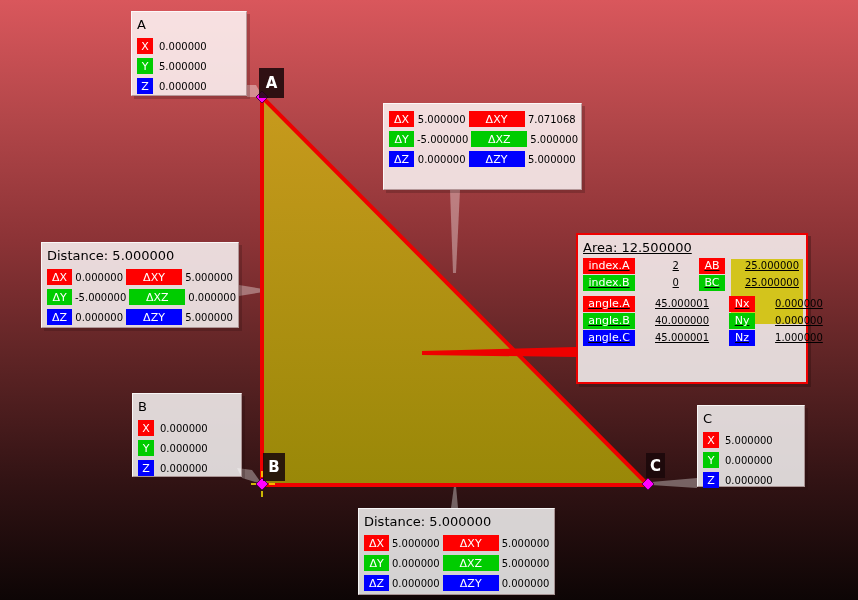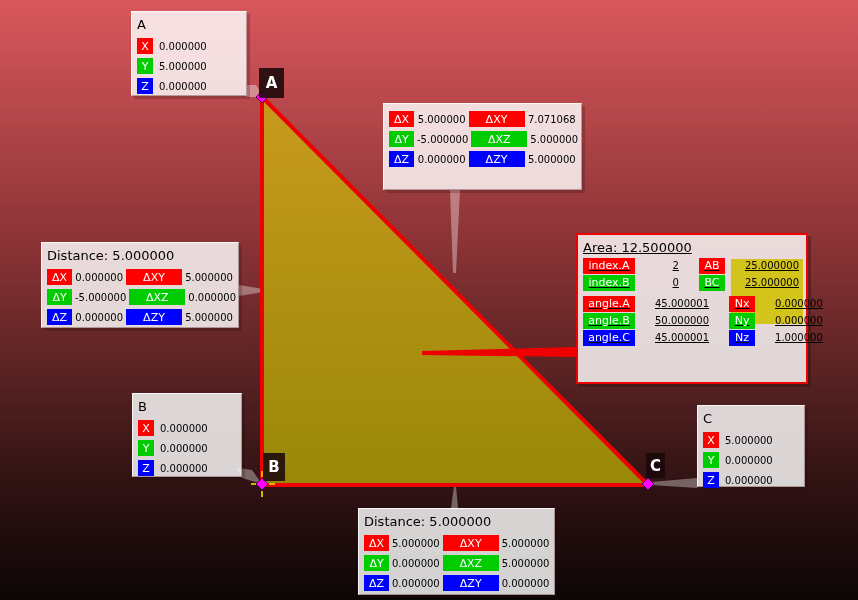--- a/index.html
+++ b/index.html
@@ -148,21 +148,21 @@
     </div>
     <div class="gaprow"></div>
     <div class="arow">
       <span class="chip red achip1">angle.A</span>
       <span class="val aval1">45.000001</span>
       <span class="chip red achip2">Nx</span>
       <span class="val aval2">0.000000</span>
     </div>
     <div class="arow">
       <span class="chip green achip1">angle.B</span>
-      <span class="val aval1">50.000000</span>
+      <span class="val aval1">40.000000</span>
       <span class="chip green achip2">Ny</span>
       <span class="val aval2">0.000000</span>
     </div>
     <div class="arow">
       <span class="chip blue achip1">angle.C</span>
       <span class="val aval1">45.000001</span>
       <span class="chip blue achip2">Nz</span>
       <span class="val aval2">1.000000</span>
     </div>
   </div>

